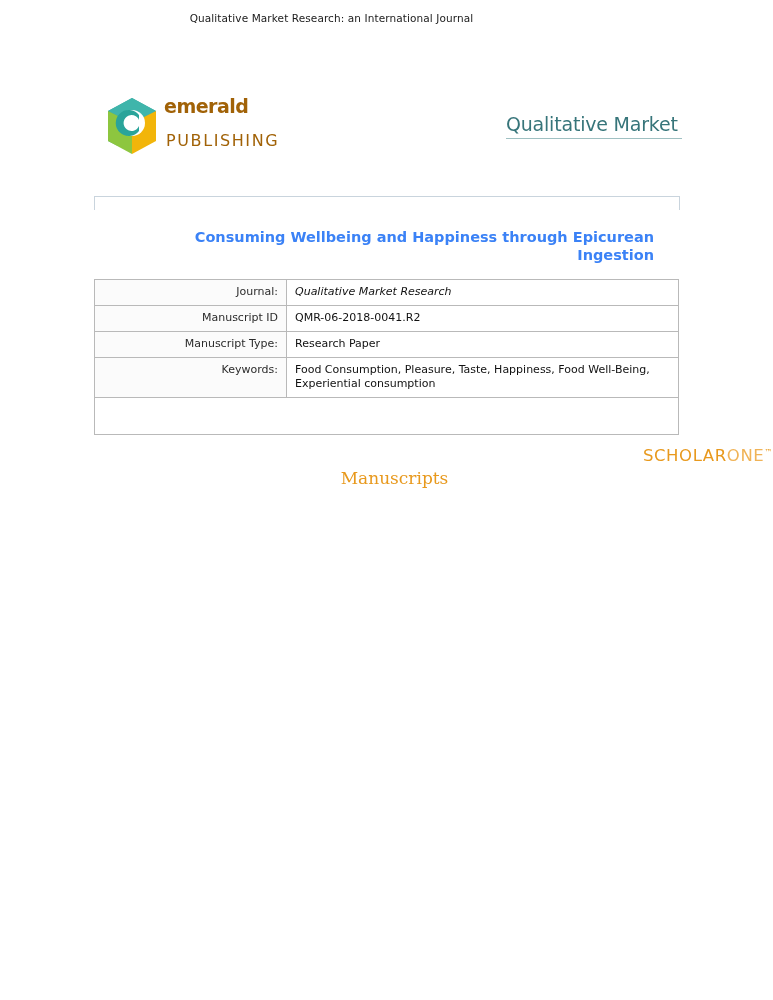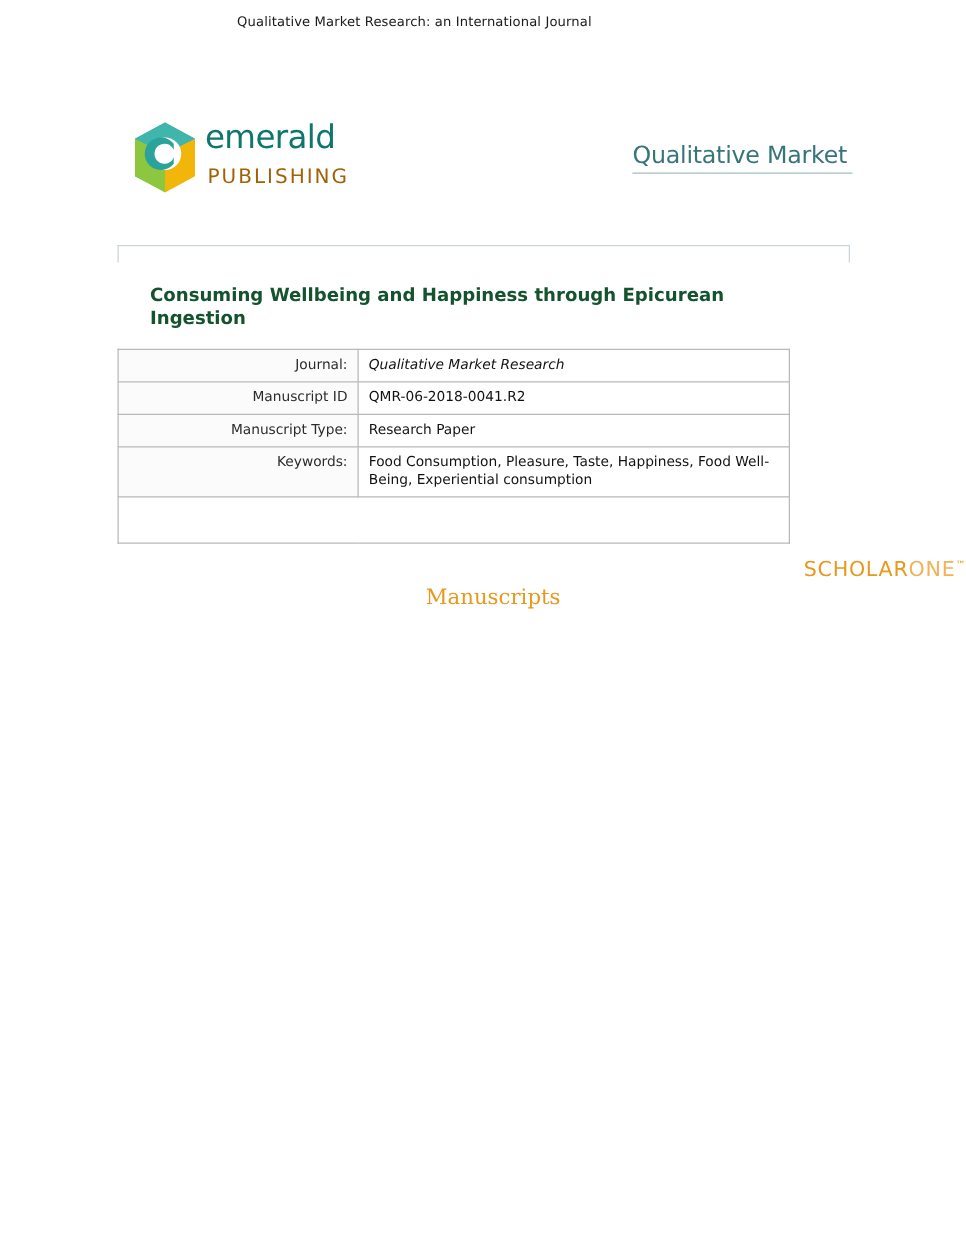--- a/index.html
+++ b/index.html
@@ -52,24 +52,25 @@
     left: 0;
     top: 2px;
     width: 52px;
     height: 58px;
   }
   .emerald-wordmark {
     position: absolute;
     left: 58px;
     top: 2px;
     font-family: "DejaVu Sans", sans-serif;
-    font-size: 26px;
-    color: #0f766e;
+    font-size: 19px;
+    color: #a16207;
     letter-spacing: -0.5px;
     line-height: 1;
+    font-weight: bold;
   }
   .emerald-sub {
     position: absolute;
     left: 60px;
     top: 36px;
     font-family: "DejaVu Sans", sans-serif;
     font-size: 16px;
     color: #a16207;
     letter-spacing: 1.6px;
   }
@@ -100,33 +101,33 @@
     background: #ffffff;
     box-sizing: border-box;
   }
 
   
   .doc-title {
     position: absolute;
     top: 228px;
     left: 120px;
     width: 534px;
-    text-align: left;
+    text-align: right;
     font-size: 14.5px;
     font-weight: bold;
     line-height: 1.25;
-    color: #14532d;
+    color: #3b82f6;
   }
 
   
   .meta-table {
     position: absolute;
     top: 279px;
     left: 94px;
-    width: 538px;
+    width: 585px;
     border-collapse: collapse;
     table-layout: fixed;
     font-size: 11px;
   }
   .meta-table td {
     border: 1px solid #b9b9b9;
     padding: 5px 8px;
     vertical-align: top;
     line-height: 1.35;
   }

